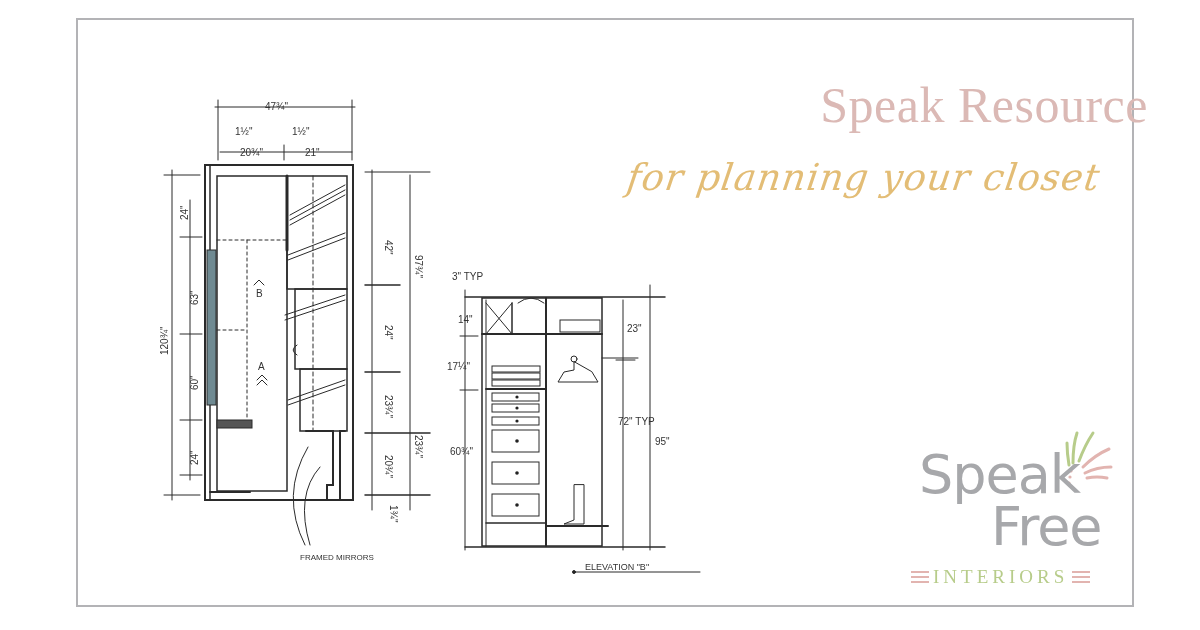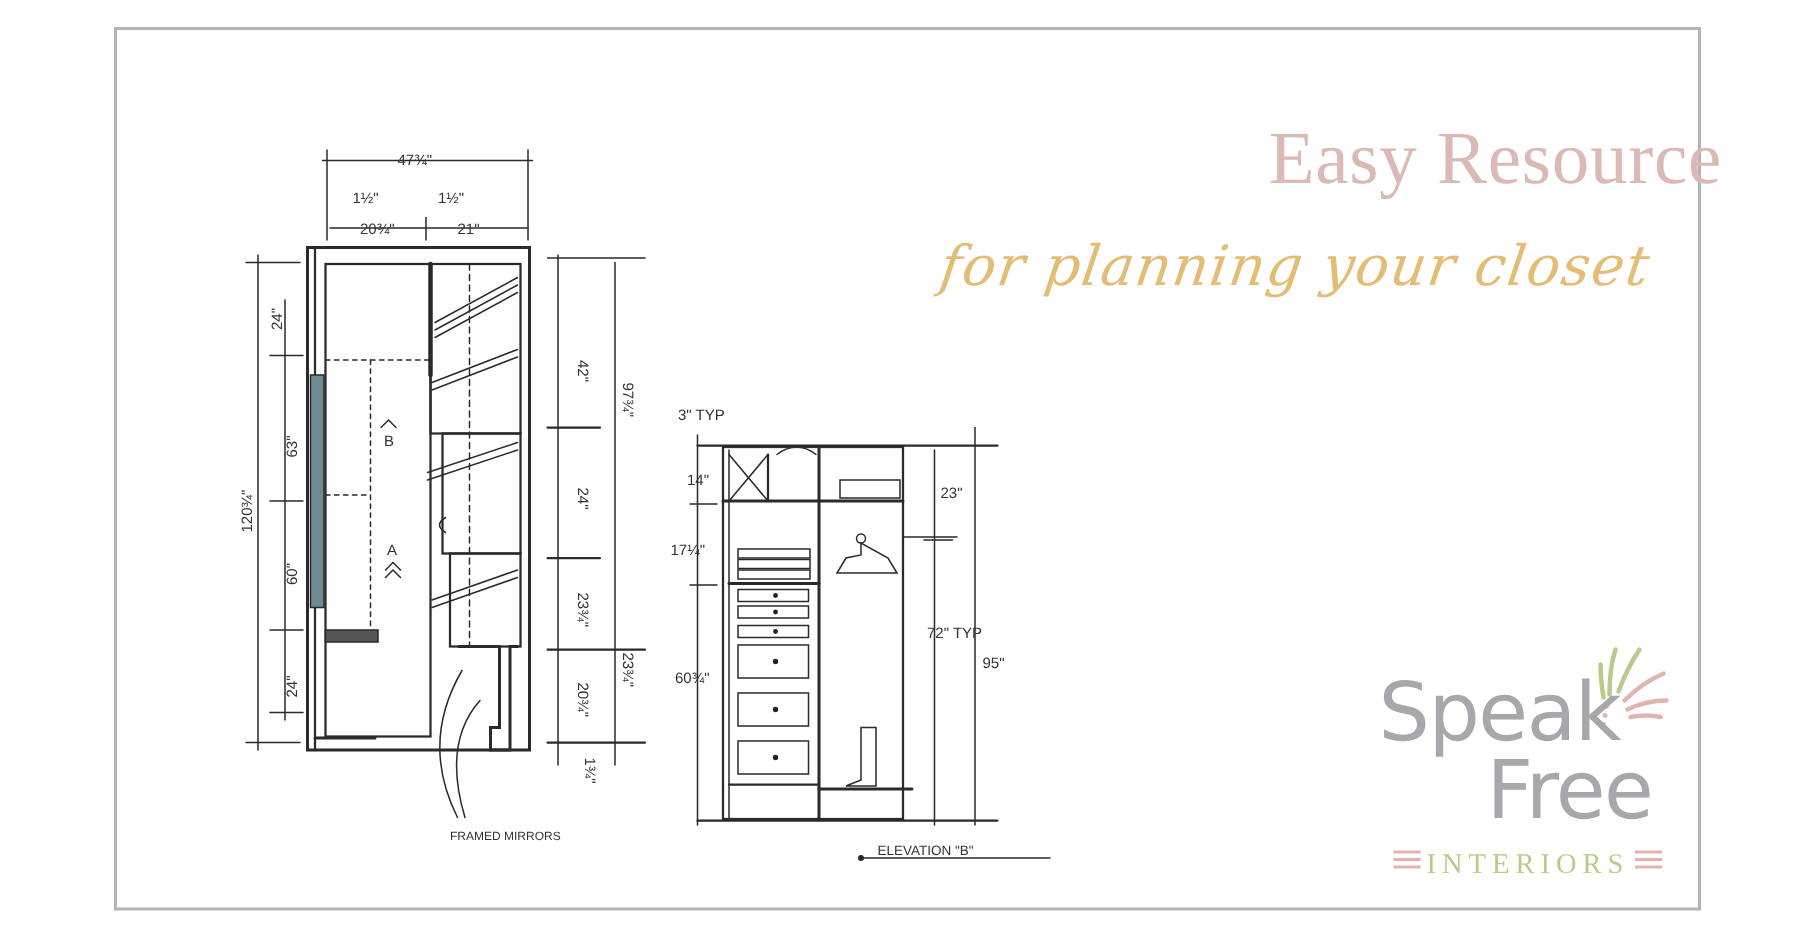--- a/index.html
+++ b/index.html
@@ -4,33 +4,33 @@
 <style>
   html, body { margin:0; padding:0; background:#ffffff; }
   body { width:1200px; height:630px; position:relative; overflow:hidden; font-family:"Liberation Sans", sans-serif; }
   .frame { position:absolute; left:76px; top:18px; width:1054px; height:585px; border:2px solid #b3b3b6; background:#fff; }
   .title { position:absolute; right:52px; top:78px; width:420px; text-align:right; color:#dbb9b5; font-family:"Liberation Serif", "DejaVu Serif", serif; font-size:50px; line-height:54px; letter-spacing:0.5px; }
   .subtitle { position:absolute; left:570px; top:148px; width:530px; text-align:right; color:#e3bd76; font-family:"DejaVu Serif", serif; font-style:italic; font-size:37px; line-height:60px; letter-spacing:1px; transform:skewX(-8deg); }
   .sketch { position:absolute; left:140px; top:90px; width:580px; height:500px; }
   .logo { position:absolute; left:905px; top:425px; width:210px; height:170px; }
   .logo-speak { position:absolute; left:14px; top:20px; color:#a7a8ab; font-family:"DejaVu Sans", sans-serif; font-size:54px; line-height:60px; letter-spacing:-1px; }
   .logo-easy { position:absolute; left:86px; top:72px; color:#a7a8ab; font-family:"DejaVu Sans", sans-serif; font-size:54px; line-height:60px; letter-spacing:-1px; }
-  .logo-int-row { position:absolute; left:24px; top:142px; width:190px; display:flex; gap:4px; }
+  .logo-int-row { position:absolute; left:6px; top:142px; width:190px; display:flex; align-items:center; gap:4px; }
   .logo-bars { display:flex; flex-direction:column; gap:3px; width:18px; }
   .logo-bars span { display:block; height:2px; background:#e2b4b0; }
   .logo-interiors { color:#b7cc8a; font-family:"Liberation Serif", serif; font-size:19px; letter-spacing:4px; line-height:20px; }
   .logo-spray { position:absolute; left:160px; top:0px; width:50px; height:60px; }
   .annot { font-family:"Liberation Sans", sans-serif; font-size:10px; fill:#333; }
 </style>
 </head>
 <body>
 
 <div class="frame"></div>
 
-<div class="title">Easy Resource</div>
+<div class="title">Speak Resource</div>
 <div class="subtitle">for planning your closet</div>
 
 <svg class="sketch" viewBox="0 0 580 500" xmlns="http://www.w3.org/2000/svg">
   <g stroke="#2a2a2a" fill="none" stroke-linecap="round">
 
     <line x1="75" y1="17" x2="215" y2="17" stroke-width="1"></line>
     <line x1="78" y1="10" x2="78" y2="70" stroke-width="1"></line>
     <line x1="212" y1="10" x2="212" y2="70" stroke-width="1"></line>
     <line x1="80" y1="62" x2="212" y2="62" stroke-width="1"></line>
     <line x1="144" y1="55" x2="144" y2="70" stroke-width="1"></line>

